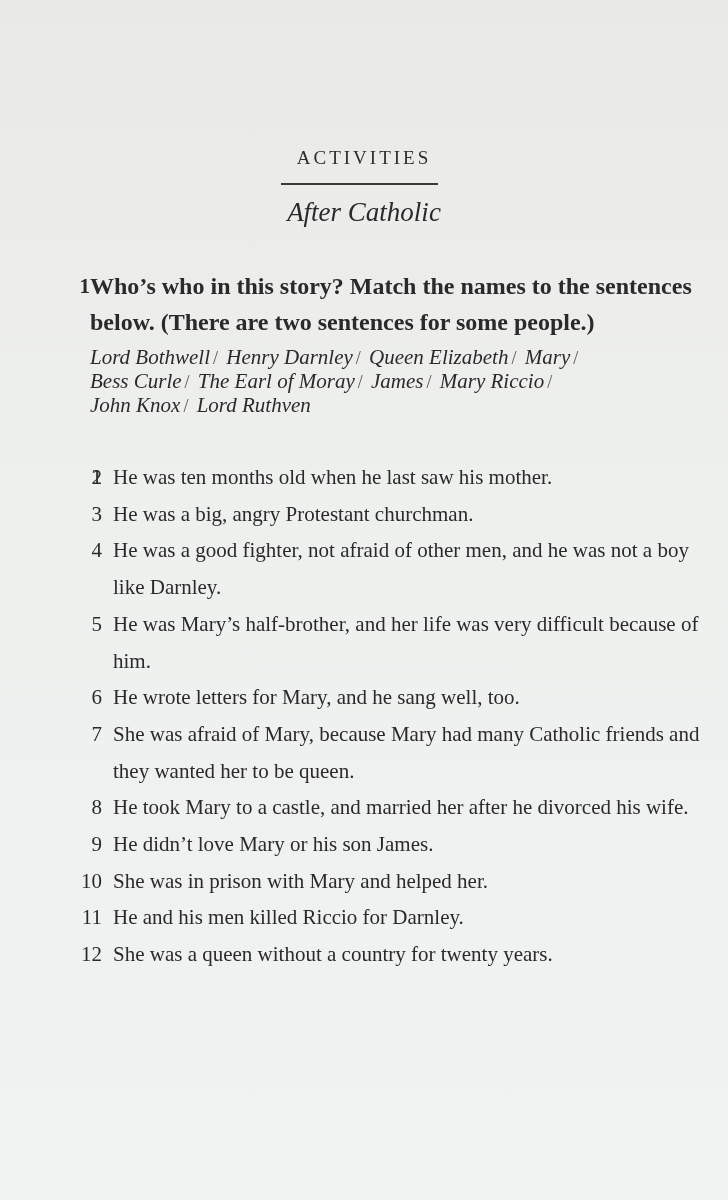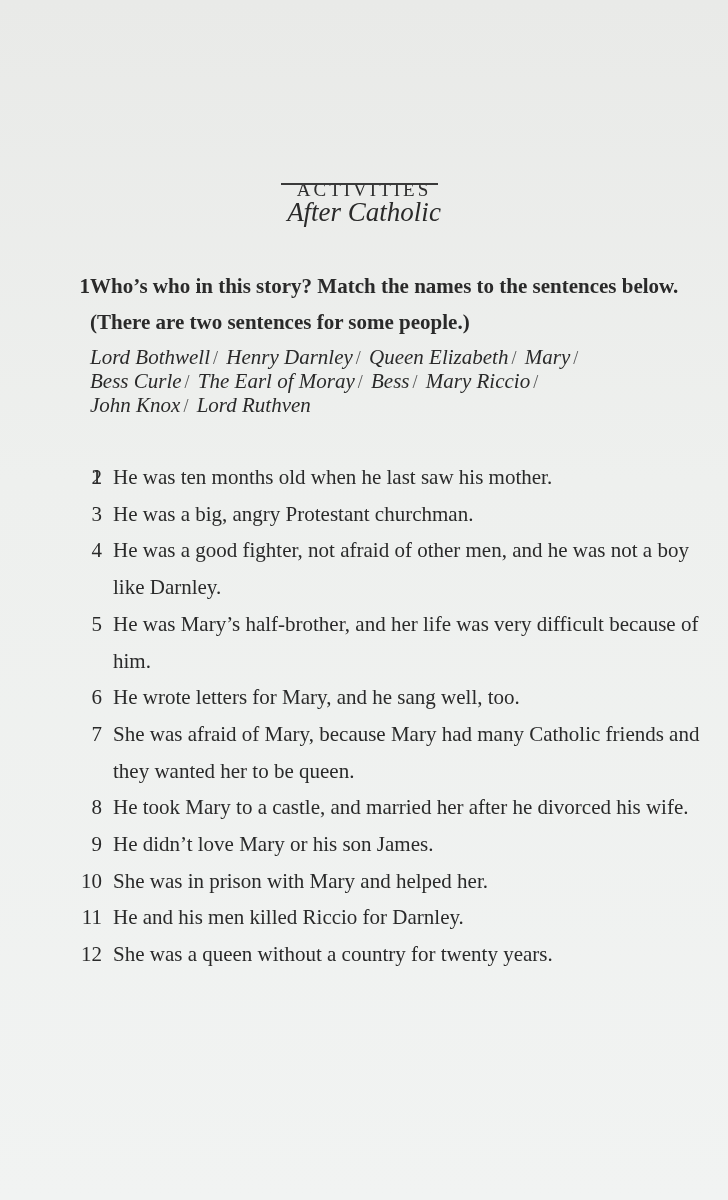--- a/index.html
+++ b/index.html
@@ -45,21 +45,20 @@
     }
     .section-title {
       position: absolute;
       left: 0;
       width: 728px;
       top: 147px;
       text-align: center;
       font-size: 19px;
       letter-spacing: 3px;
       color: #2e2e2e;
-      margin-top: 32px;
     }
     .section-rule {
       position: absolute;
       left: 281px;
       top: 183px;
       width: 157px;
       height: 2px;
       background: #3a3a3a;
     }
     .subtitle {
@@ -87,21 +86,21 @@
       font-size: 21px;
       font-weight: bold;
       color: #2a2a2a;
       line-height: 36px;
     }
     .ex-question {
       position: absolute;
       left: 30px;
       top: 0;
       width: 610px;
-      font-size: 21px;
+      font-size: 24px;
       font-weight: bold;
       line-height: 36px;
       color: #2a2a2a;
     }
     .names {
       position: absolute;
       left: 90px;
       top: 346px;
       width: 600px;
       font-style: italic;
@@ -154,21 +153,21 @@
     <div class="ex-question">Who’s who in this story? Match the names to the sentences below. (There are two sentences for some people.)</div>
   </div>
 
   <div class="names">
     <span>Lord Bothwell</span><span class="sep">/</span>
     <span>Henry Darnley</span><span class="sep">/</span>
     <span>Queen Elizabeth</span><span class="sep">/</span>
     <span>Mary</span><span class="sep">/</span><br>
     <span>Bess Curle</span><span class="sep">/</span>
     <span>The Earl of Moray</span><span class="sep">/</span>
-    <span>Bess</span><span class="sep">/</span>
+    <span>James</span><span class="sep">/</span>
     <span>Mary Riccio</span><span class="sep">/</span><br>
     <span>John Knox</span><span class="sep">/</span>
     <span>Lord Ruthven</span>
   </div>
 
   <ol class="sentences">
     <li class="sentence"><span class="num">1</span></li>
     <li class="sentence"><span class="num">2</span><span>He was ten months old when he last saw his mother.</span></li>
     <li class="sentence"><span class="num">3</span><span>He was a big, angry Protestant churchman.</span></li>
     <li class="sentence"><span class="num">4</span><span>He was a good fighter, not afraid of other men, and he was not a boy like Darnley.</span></li>

